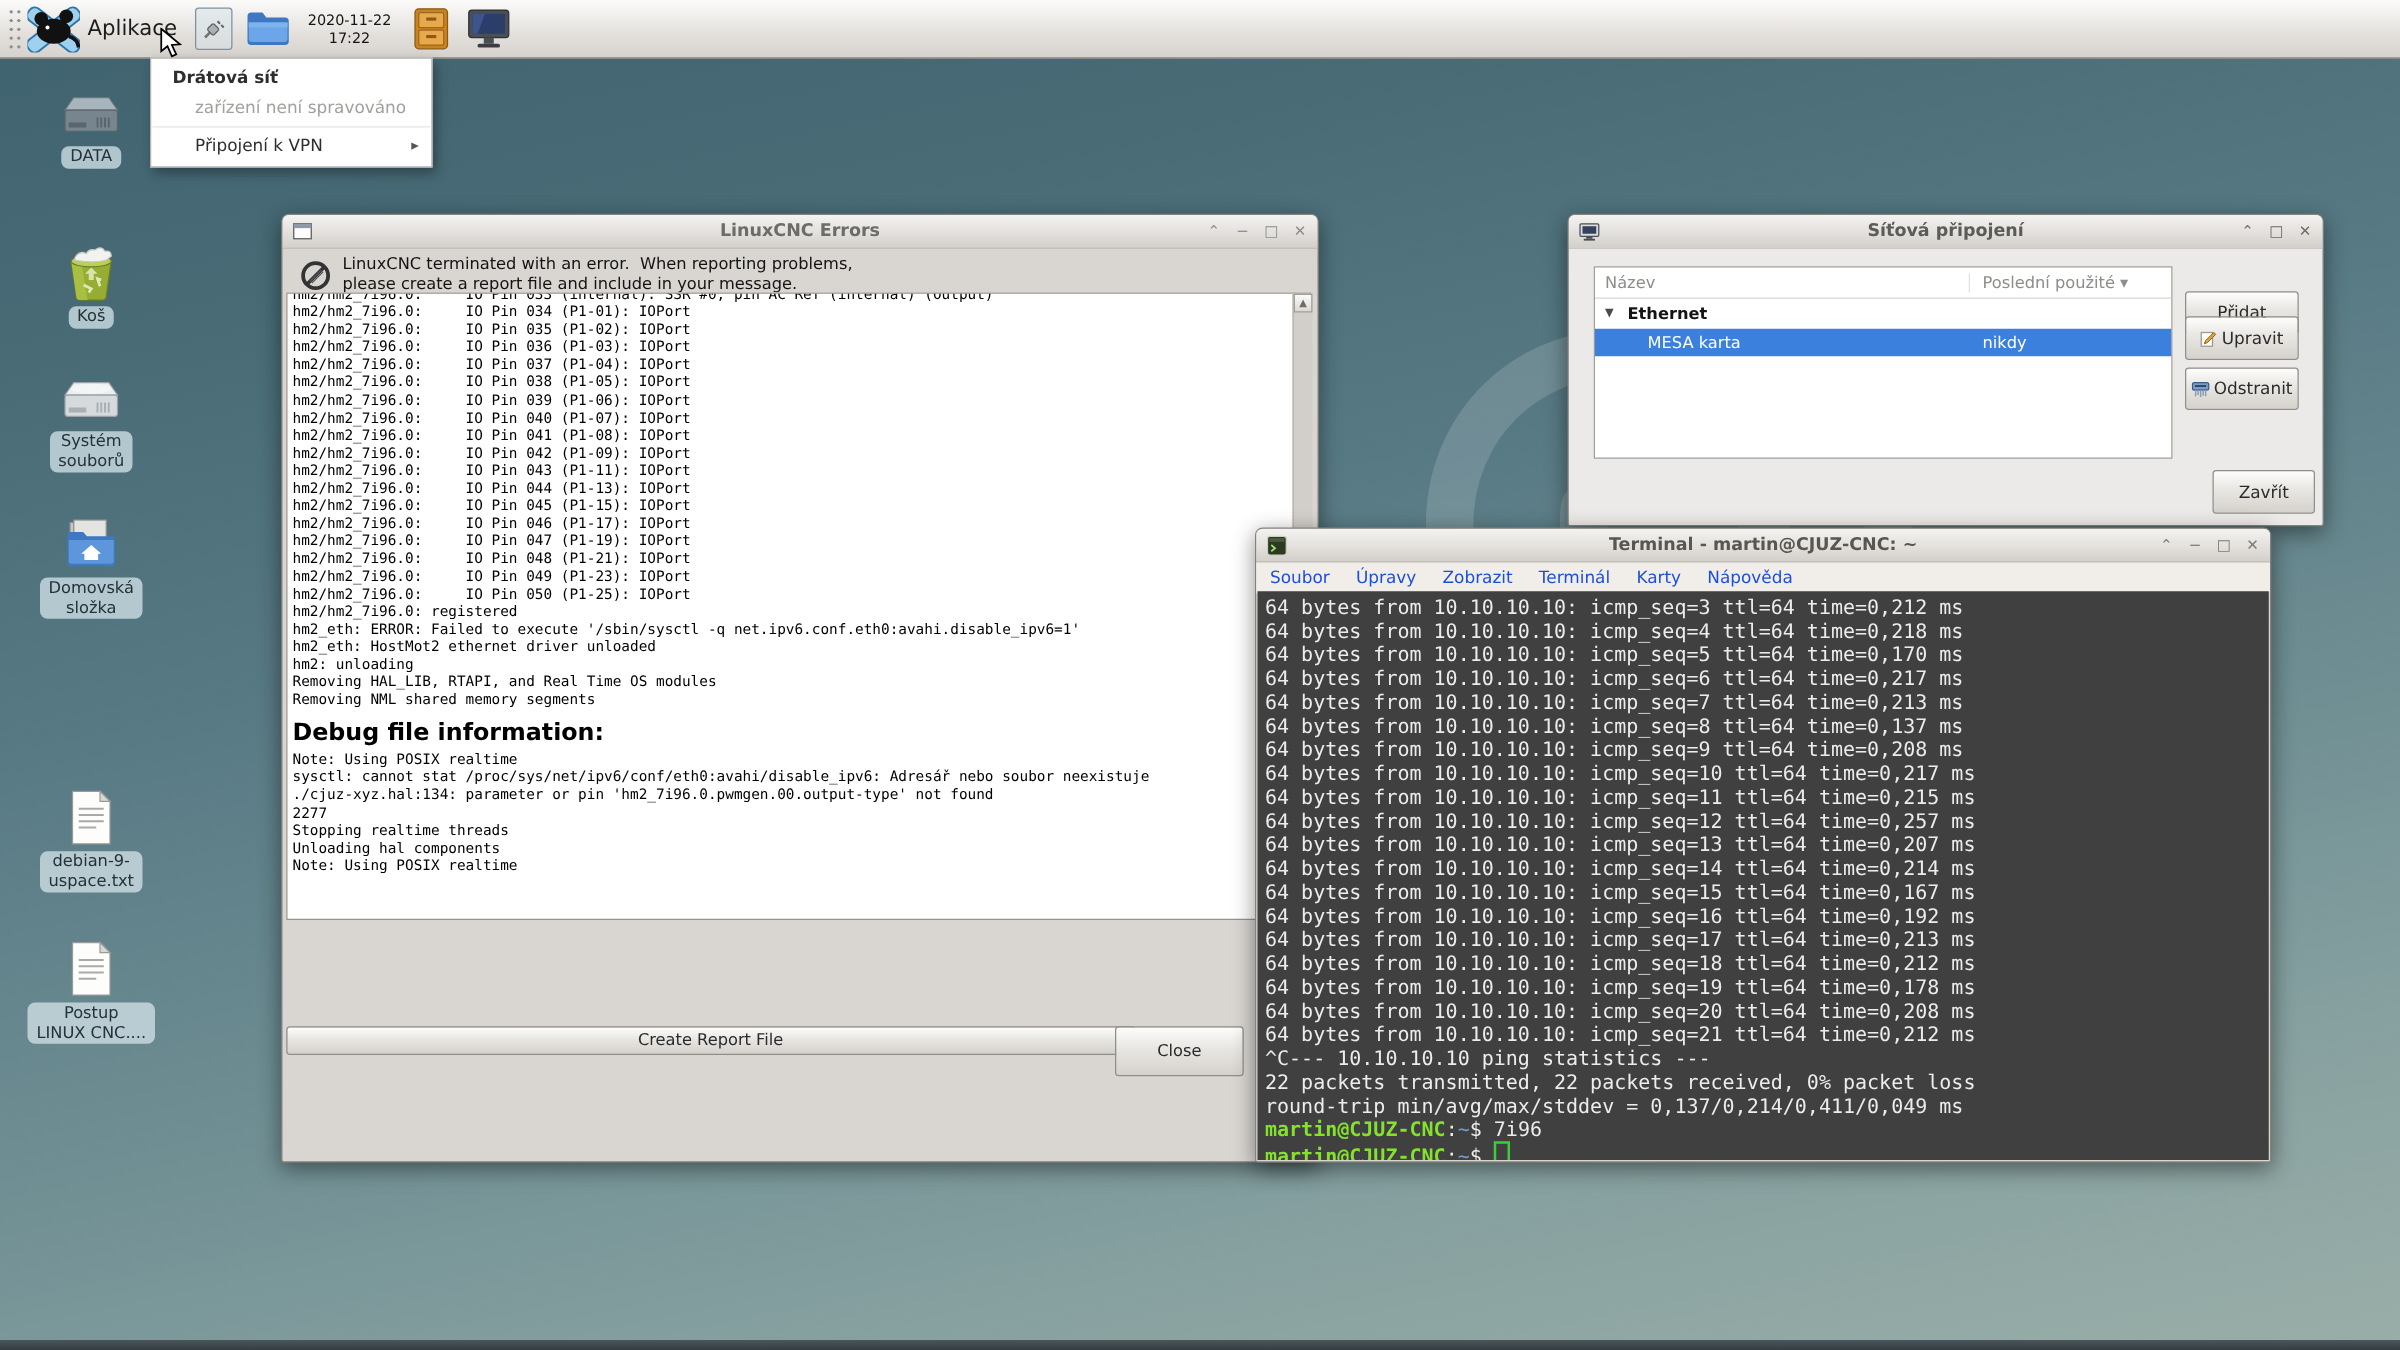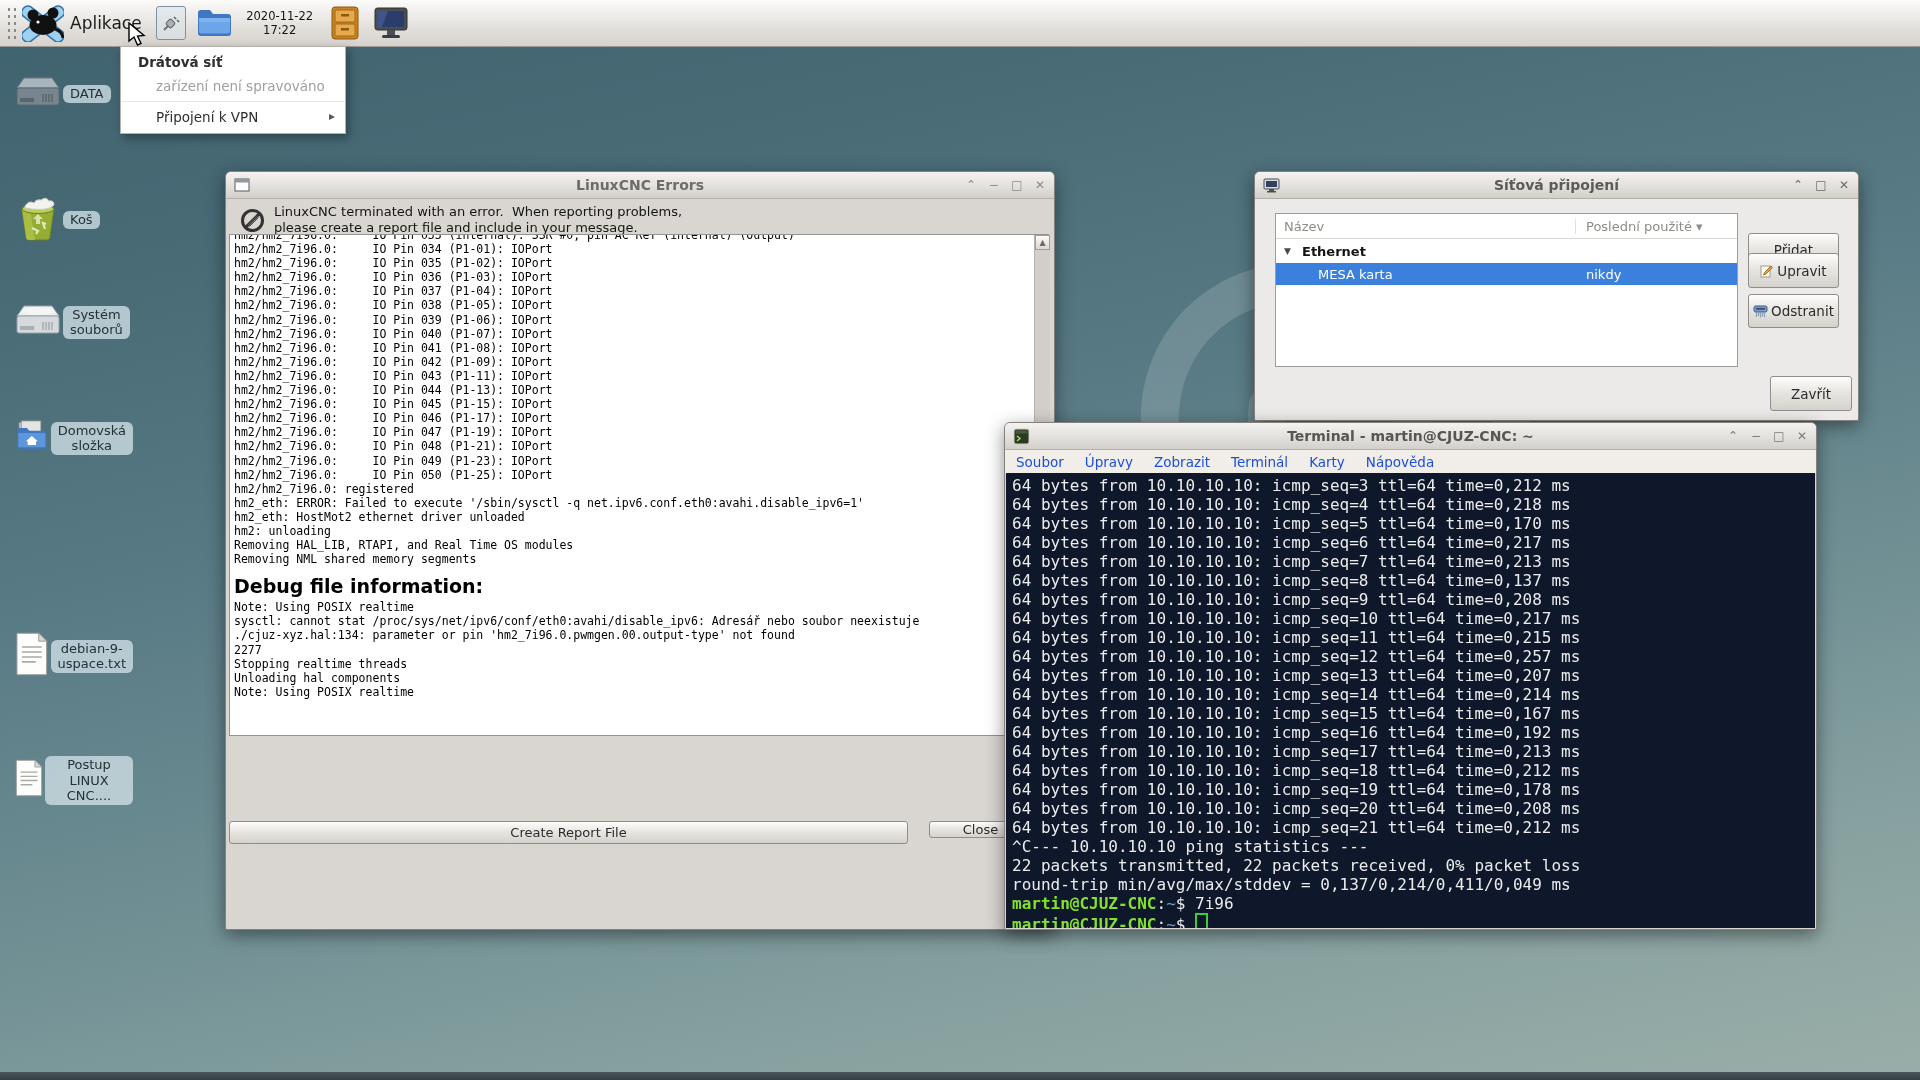--- a/index.html
+++ b/index.html
@@ -28,21 +28,21 @@
   
   #nm-menu{position:absolute;left:120px;top:46px;width:224px;z-index:50;background:#fff;
     border:1px solid #b5b1ac;box-shadow:3px 4px 9px rgba(0,0,0,.35);font-size:13.5px;}
   #nm-menu .mi-title{padding:7px 10px 5px 17px;font-weight:bold;color:#2e2e2e;}
   #nm-menu .mi-dim{padding:3px 10px 7px 35px;color:#a2a09c;}
   #nm-menu .sep{height:1px;background:#e8e6e2;margin:0 1px;}
   #nm-menu .mi{padding:7px 10px 8px 35px;color:#2e2e2e;position:relative;}
   #nm-menu .mi .sub-arrow{position:absolute;right:10px;top:7px;color:#555;font-size:12px;}
 
   
-  .dicon{position:absolute;width:120px;left:13px;z-index:2;display:flex;flex-direction:row;align-items:center;}
+  .dicon{position:absolute;width:120px;left:13px;z-index:2;display:flex;flex-direction:column;align-items:center;}
   .dicon .dlabel{margin-top:4px;background:rgba(205,221,228,.8);border-radius:6px;padding:1px 7px;
     font-size:13px;line-height:15.5px;color:#253238;text-align:center;white-space:pre-line;}
 
   
   .window{position:absolute;border:1px solid #85827d;border-radius:6px 6px 2px 2px;
     box-shadow:0 5px 18px rgba(0,0,0,.45);background:#d9d6d2;}
   .titlebar{height:26px;border-radius:5px 5px 0 0;display:flex;align-items:center;position:relative;
     background:linear-gradient(#f4f3f1,#dedbd7 70%,#d3d0cb);border-bottom:1px solid #b3afaa;}
   .titlebar .ticon{margin-left:8px;display:flex;}
   .titlebar .ttitle{position:absolute;left:0;right:0;text-align:center;font-weight:bold;font-size:14px;color:#6e6c68;}
@@ -63,41 +63,41 @@
     border-left:1px solid #b6b3ae;}
   .sb-arrow{position:absolute;left:0;width:15px;height:15px;font-size:8px;color:#6e6c68;
     display:flex;align-items:center;justify-content:center;
     background:linear-gradient(#fbfbfa,#dbd8d3);border:1px solid #a19e99;box-sizing:border-box;}
   #err-thumb{position:absolute;left:1px;top:44%;width:13px;height:55%;background:#bcb8b3;
     border:1px solid #93908b;border-radius:2px;box-sizing:border-box;}
   .gbtn{background:linear-gradient(#fdfdfc,#e8e6e2 45%,#d5d2cd);border:1px solid #918e89;
     border-radius:3px;color:#2b2b2b;display:flex;align-items:center;justify-content:center;
     font-size:13px;box-sizing:border-box;}
   #btn-report{position:absolute;left:3px;top:649px;width:679px;height:23px;}
-  #btn-close-err{position:absolute;left:703px;top:649px;width:103px;height:17px;}
+  #btn-close-err{position:absolute;left:666px;top:649px;width:103px;height:40px;}
 
   
   #net-list{position:absolute;left:20px;top:41px;width:463px;height:154px;background:#fff;
     border:1px solid #a09d98;box-sizing:border-box;font-size:13px;}
   #net-list .lhead{display:flex;height:24px;align-items:center;border-bottom:1px solid #dad7d2;color:#8f8d89;}
   #net-list .lhead .c1{width:300px;padding-left:8px;border-right:1px solid #e3e1dd;box-sizing:border-box;}
   #net-list .lhead .c2{padding-left:10px;}
   #net-list .grow{display:flex;height:24px;align-items:center;}
   #net-list .grow .exp{width:12px;margin-left:8px;font-size:9px;color:#4a4a48;}
   #net-list .grow .gname{font-weight:bold;color:#141414;margin-left:6px;}
   #net-list .srow{display:flex;height:22px;align-items:center;background:#3c80dd;color:#fff;}
   #net-list .srow .c1{width:300px;padding-left:42px;box-sizing:border-box;}
   #net-list .srow .c2{padding-left:10px;}
   .net-side-btn{position:absolute;left:493px;width:91px;font-size:13.5px;gap:3px;}
   #btn-zavrit{position:absolute;left:515px;top:204px;width:82px;height:35px;font-size:13.5px;}
 
   
   #term-menubar{height:24px;background:#f1eeea;border-bottom:1px solid #d6d3ce;display:flex;
     align-items:center;gap:21px;padding-left:11px;font-size:13.5px;color:#1d4ed8;}
-  #term-screen{position:absolute;left:1px;top:50px;width:809px;height:455px;background:#0f172a;
+  #term-screen{position:absolute;left:1px;top:50px;width:809px;height:455px;background:#404040;
     overflow:hidden;padding:3px 0 0 6px;box-sizing:border-box;}
   #term-screen pre{margin:0;font-size:16px;line-height:19px;color:#ececec;}
   .trow{white-space:pre;font-size:16px;line-height:19px;color:#ececec;
     font-family:"DejaVu Sans Mono","Liberation Mono",monospace;}
   .p-user{color:#84e22e;font-weight:bold;}
   .p-tilde{color:#729fcf;}
   #term-cursor{display:inline-block;width:9px;height:15px;border:2px solid #3ecb3f;
     vertical-align:-2px;}
 
   

